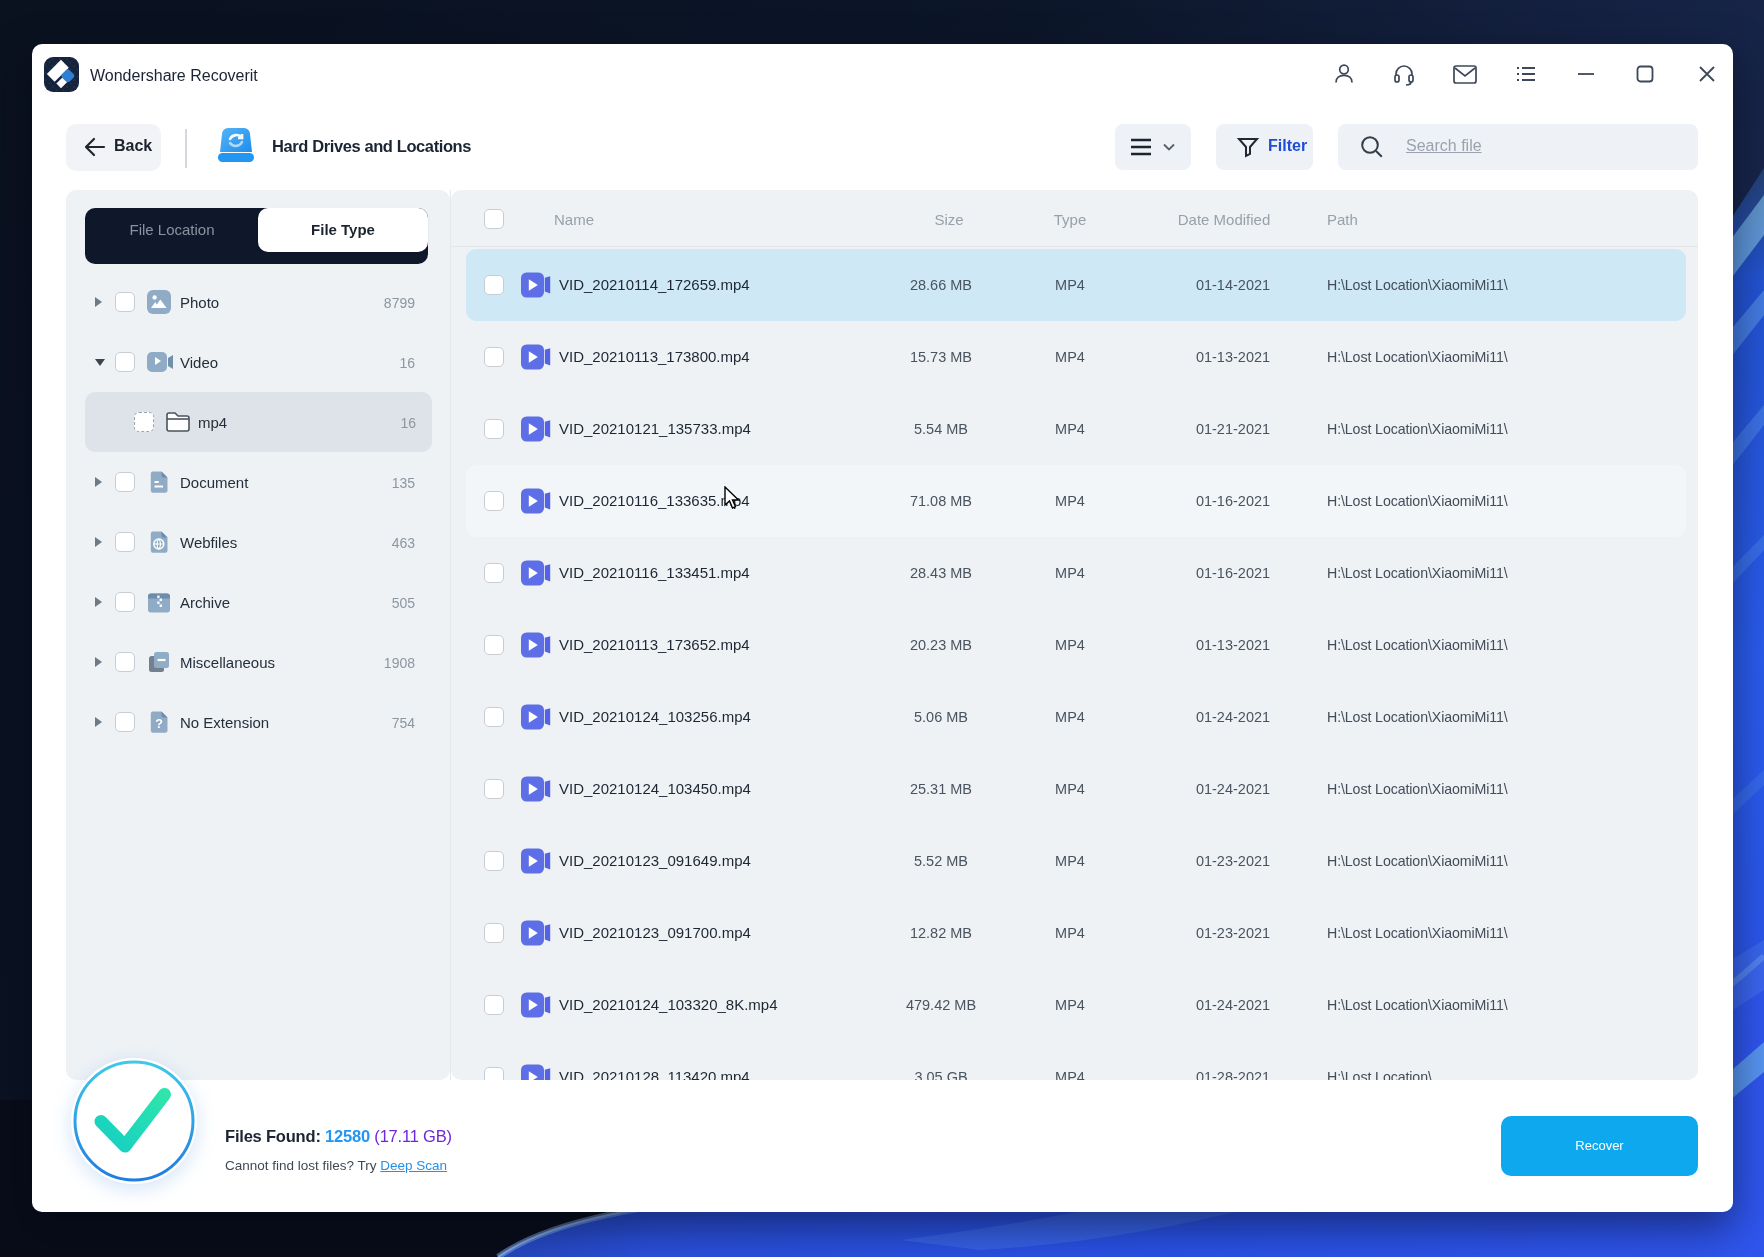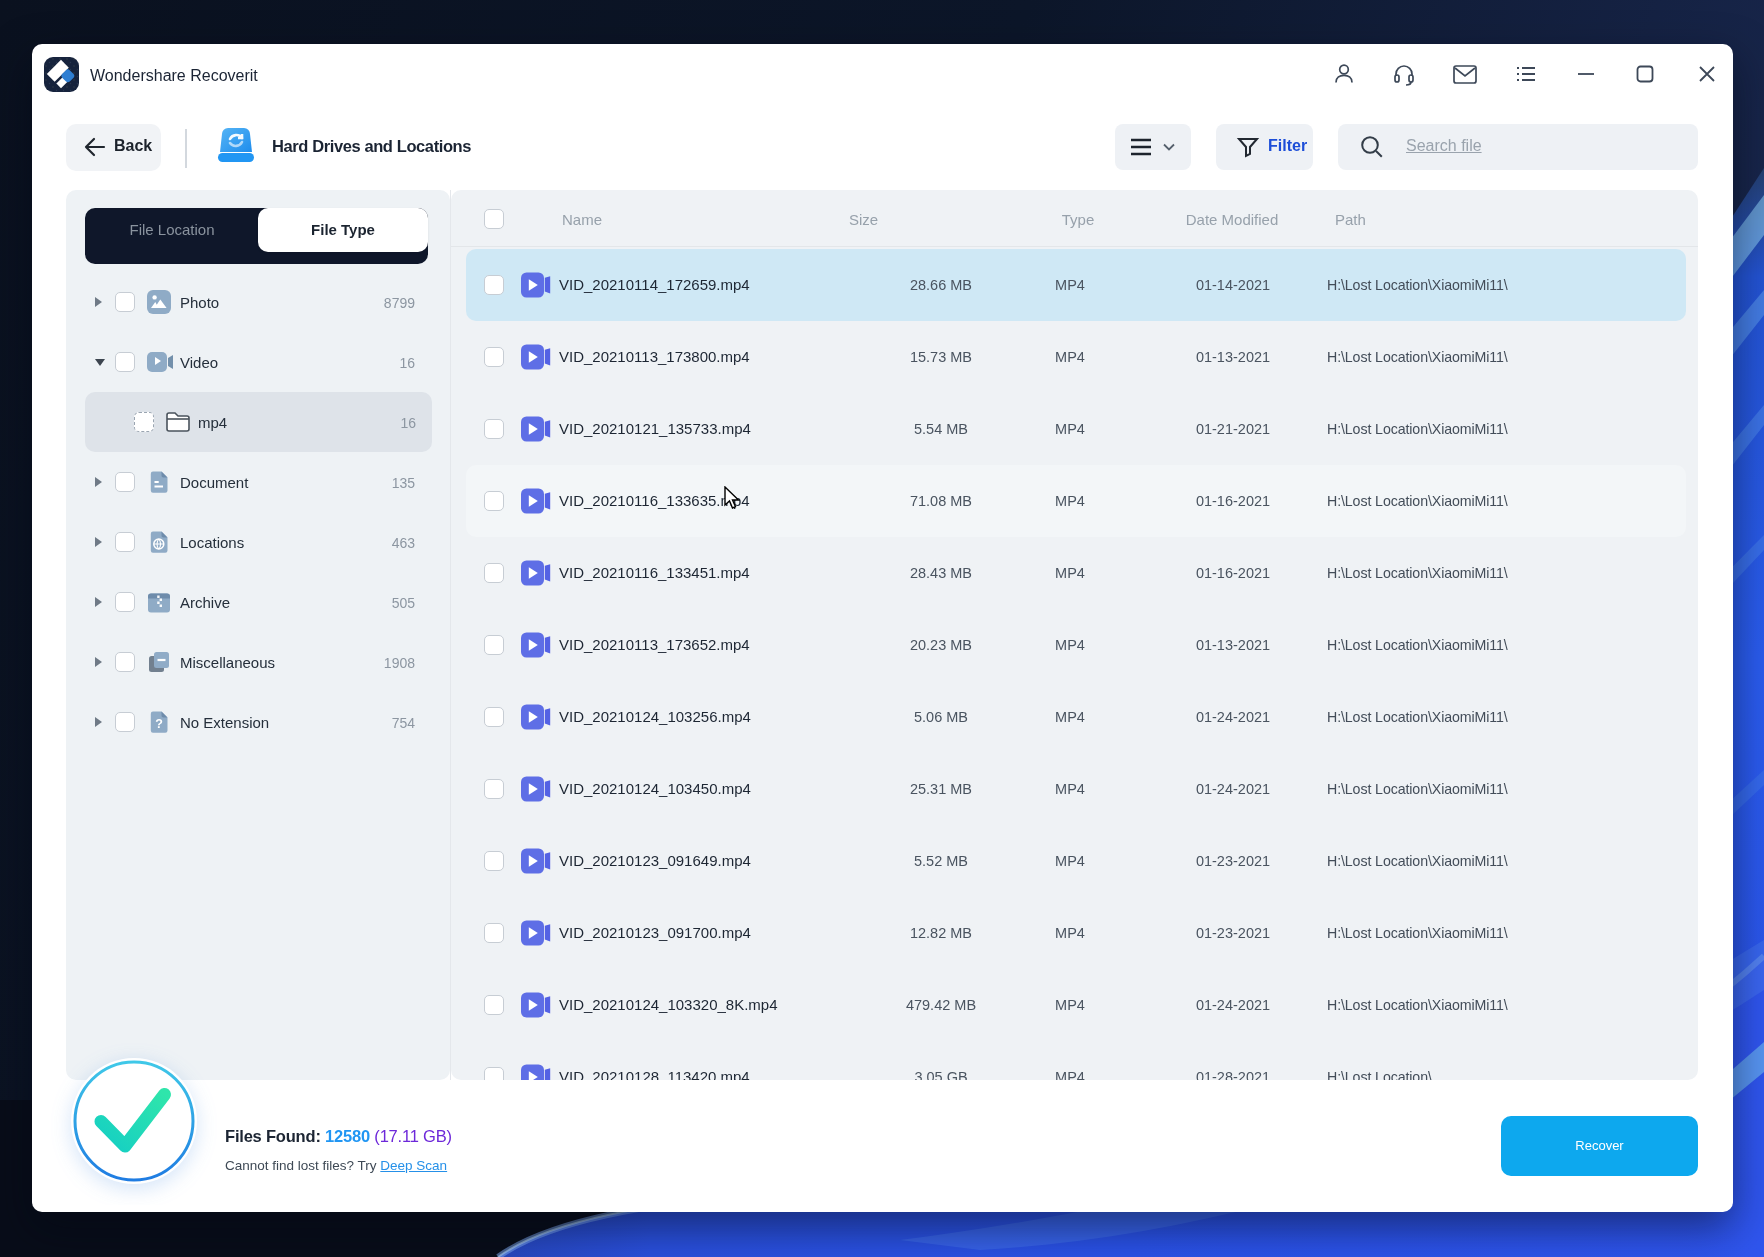--- a/index.html
+++ b/index.html
@@ -43,21 +43,21 @@
 #selrow { position:absolute; left:53px; top:348px; width:347px; height:60px; background:#dee3e9; border-radius:10px; }
 #selrow .cb { position:absolute; left:49px; top:20px; width:20px; height:20px; background:#fff; border:1px dashed #9aa5b1; border-radius:5px; }
 #selrow .ico { position:absolute; left:80px; top:17px; }
 #selrow .lbl { position:absolute; left:113px; top:22px; font-size:15px; color:#252f3b; }
 #selrow .cnt { position:absolute; right:16px; top:23px; font-size:14px; color:#8c96a1; }
 
 
 #table { position:absolute; left:419px; top:146px; width:1247px; height:890px; overflow:hidden; background:#eff2f5; border-radius:10px; }
 #thead { position:absolute; left:0; top:0; width:1247px; height:57px; border-bottom:1px solid #e3e6e9; }
 #thead .cb { position:absolute; left:33px; top:19px; width:20px; height:20px; background:#fff; border:1px solid #c7cdd4; border-radius:5px; }
-#thead .h { position:absolute; top:21px; font-size:15px; color:#97a1ab;margin-left:8px; }
+#thead .h { position:absolute; top:21px; font-size:15px; color:#97a1ab; }
 .frow { position:absolute; left:15px; width:1220px; height:72px; border-radius:10px; }
 .frow.hl { background:#cfe8f5; }
 .frow .cb { position:absolute; left:18px; top:26px; width:20px; height:20px; background:#fff; border:1px solid #c7cdd4; border-radius:5px; }
 .frow .vico { position:absolute; left:55px; top:23px; }
 .frow .nm { position:absolute; left:93px; top:27px; font-size:15px; color:#1d2633; }
 .frow .sz { position:absolute; left:395px; top:28px; width:160px; text-align:center; font-size:14.5px; color:#4a5460; }
 .frow .tp { position:absolute; left:554px; top:28px; width:100px; text-align:center; font-size:14.5px; color:#4a5460; }
 .frow .dt { position:absolute; left:687px; top:28px; width:160px; text-align:center; font-size:14.5px; color:#4a5460; }
 .frow .pt { position:absolute; left:861px; top:28px; font-size:14.2px; color:#434d59; letter-spacing:-0.1px; }
 
@@ -254,21 +254,21 @@
   </div>
   <div class="trow" style="top:468px">
     <div class="tri right"></div>
     <div class="cb"></div>
     <svg class="ico" width="24" height="24" viewBox="0 0 24 24">
       <path d="M6 1.5 h8.5 l6 6 v13 a2.2 2.2 0 0 1 -2.2 2.2 h-12.3 a2.2 2.2 0 0 1 -2.2 -2.2 v-16.8 a2.2 2.2 0 0 1 2.2 -2.2 z" fill="#8fabc6"></path>
       <path d="M14.5 1.5 l6 6 h-4.2 a1.8 1.8 0 0 1 -1.8 -1.8 z" fill="#6e8cab"></path>
       <circle cx="11.8" cy="14" r="5" fill="none" stroke="#fff" stroke-width="1.5"></circle>
       <path d="M6.8 14 h10 M11.8 9 c-2.4 2.6 -2.4 7.4 0 10 M11.8 9 c2.4 2.6 2.4 7.4 0 10" fill="none" stroke="#fff" stroke-width="1.1"></path>
     </svg>
-    <div class="lbl">Locations</div>
+    <div class="lbl">Webfiles</div>
     <div class="cnt">463</div>
   </div>
   <div class="trow" style="top:528px">
     <div class="tri right"></div>
     <div class="cb"></div>
     <svg class="ico" width="24" height="24" viewBox="0 0 24 24">
       <rect width="22" height="19" x="1" y="3.5" rx="3" fill="#8fabc6"></rect>
       <path d="M1 6.5 a3 3 0 0 1 3 -3 h16 a3 3 0 0 1 3 3 v2 h-22 z" fill="#6e8cab"></path>
       <path d="M10.2 5.5 h2.4 v2.4 h-2.4 z M12.6 8.5 h2.4 v2.4 h-2.4 z M10.2 11.5 h2.4 v2.4 h-2.4 z M12.6 14.5 h2.4 v2.4 h-2.4 z" fill="#fff" opacity="0.92"></path>
     </svg>
@@ -295,21 +295,21 @@
       <text x="12" y="18" font-size="12.5" fill="#fff" text-anchor="middle" font-weight="bold" font-family="Liberation Sans">?</text>
     </svg>
     <div class="lbl">No Extension</div>
     <div class="cnt">754</div>
   </div>
 
   <div id="table">
     <div id="thead">
       <div class="cb"></div>
       <div class="h" style="left:103px">Name</div>
-      <div class="h" style="left:390px;width:160px;">Size</div>
+      <div class="h" style="left:418px;width:160px;text-align:center;">Size</div>
       <div class="h" style="left:569px;width:100px;text-align:center;">Type</div>
       <div class="h" style="left:693px;width:160px;text-align:center;">Date Modified</div>
       <div class="h" style="left:876px">Path</div>
     </div>
     <div class="frow hl" style="top:59px">
       <div class="cb"></div>
           <svg class="vico" width="30" height="26" viewBox="0 0 30 26">
             <rect width="23" height="25" y="0.5" rx="5.5" fill="#5e6ee6"></rect>
             <path d="M7.8 7.3 L16.8 13 L7.8 18.7 Z" fill="#fff"></path>
             <path d="M23.8 5.8 L29.2 4.2 V21.4 L23.8 19.6 Z" fill="#5462e4"></path>

